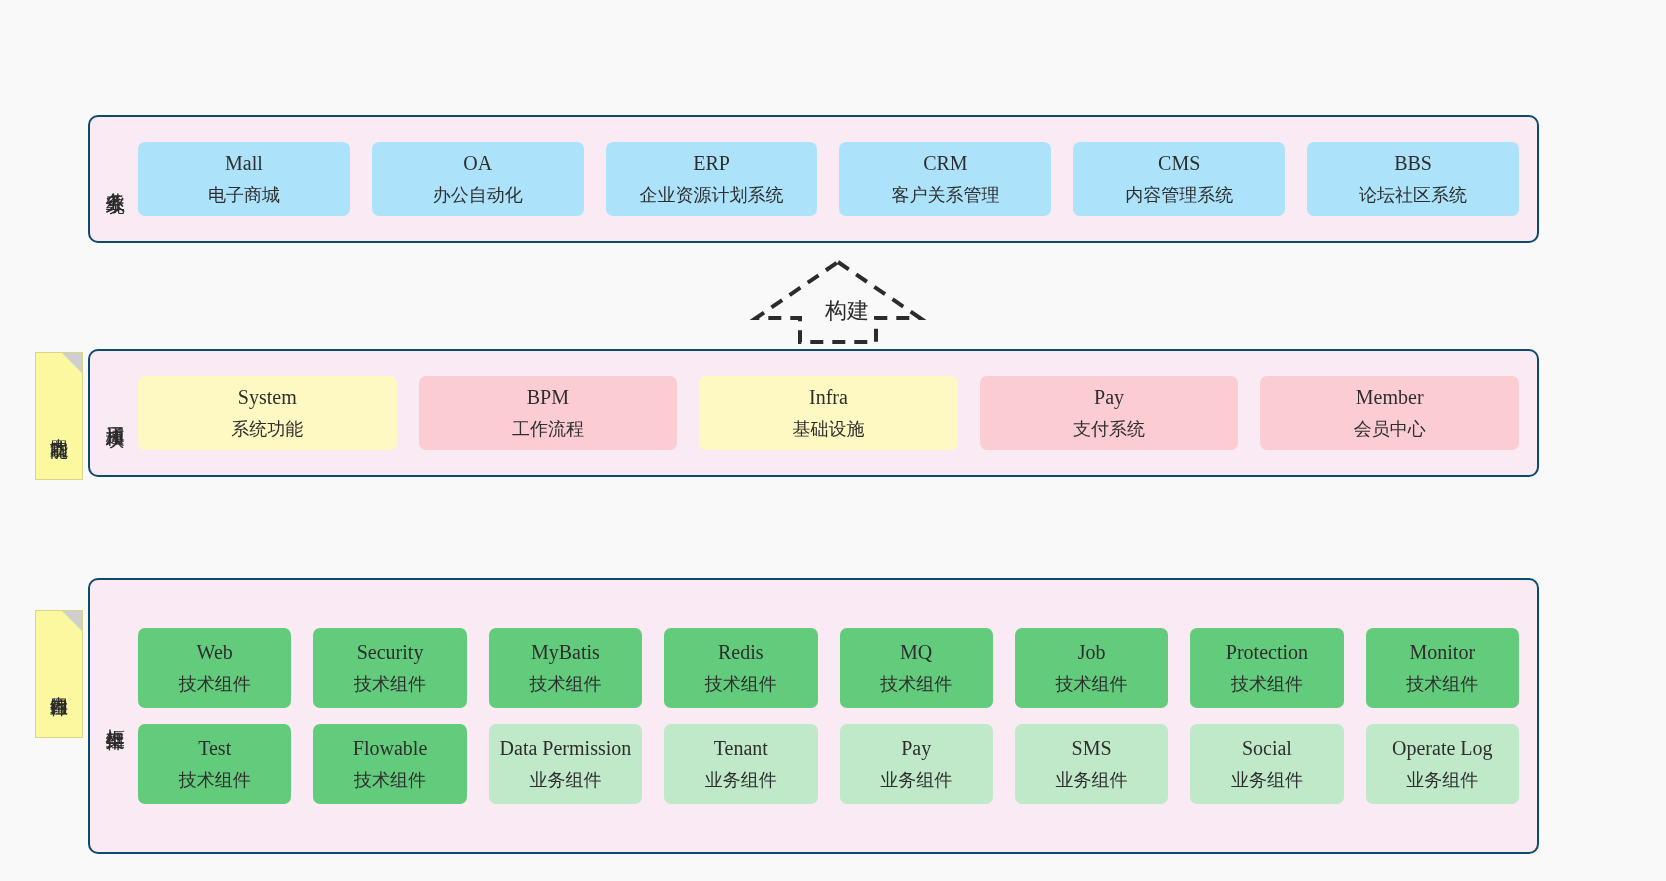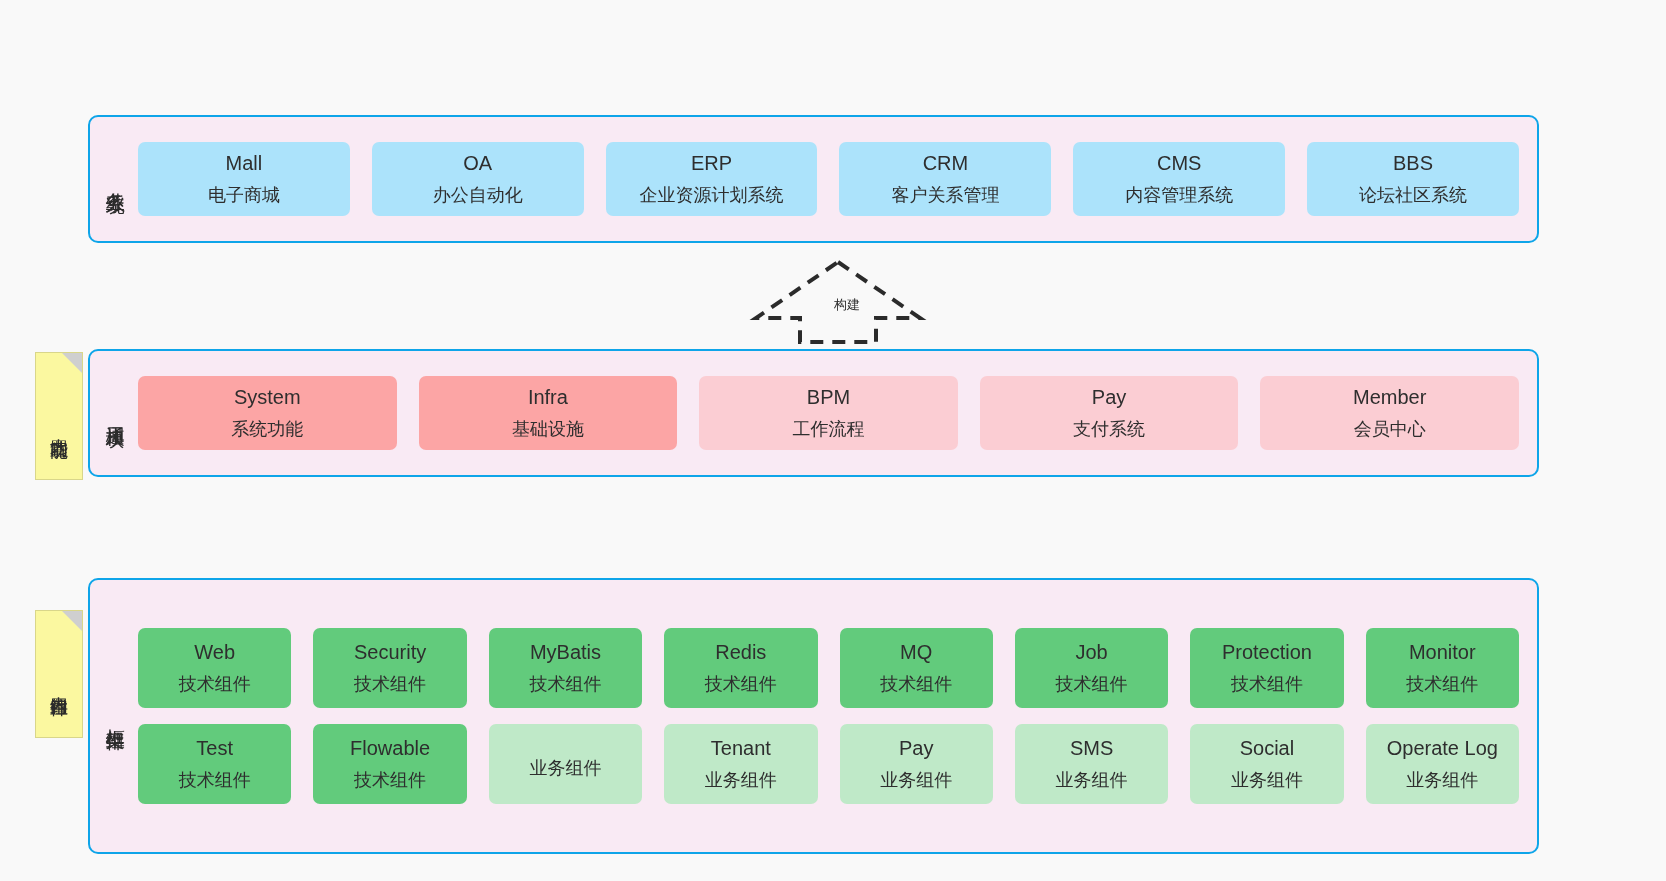--- a/index.html
+++ b/index.html
@@ -13,24 +13,25 @@
     width: 1666px;
     height: 881px;
     background: #f9f9f9;
     overflow: hidden;
   }
 
   
   .layer {
     position: absolute;
     background: #f9eaf4;
-    border: 2px solid #0ea5e9;
+    border: 2px solid #0c4a6e;
     border-radius: 10px;
     display: flex;
     align-items: stretch;
+    font-family: Liberation Serif, serif;
   }
   .layer-label {
     flex: 0 0 auto;
     width: 44px;
     display: flex;
     align-items: center;
     justify-content: center;
     font-size: 19px;
     color: #2b2b2b;
     letter-spacing: 1px;
@@ -66,21 +67,21 @@
     justify-content: center;
     text-align: center;
     line-height: 1.22;
     color: #2e2e2e;
     padding: 6px 4px;
   }
   .card .t1 { font-size: 20px; }
   .card .t2 { font-size: 18px; margin-top: 10px; }
 
   .c-blue      { background: #ace3fb; }
-  .c-red       { background: #fca5a5; }
+  .c-red       { background: #fef9c3; }
   .c-pink      { background: #fbcdd3; }
   .c-green     { background: #62cb7c; }
   .c-lgreen    { background: #bfe9c8; }
 
   
   #layer-business { left: 88px; top: 115px; width: 1451px; height: 128px; }
   #layer-common   { left: 88px; top: 349px; width: 1451px; height: 128px; }
   #layer-framework{ left: 88px; top: 578px; width: 1451px; height: 276px; }
 
   #layer-business .card, #layer-common .card { height: 74px; }
@@ -119,21 +120,21 @@
   
   .arrow { position: absolute; z-index: 2; }
   #arrow-build { left: 752px; top: 258px; width: 172px; height: 84px; }
   #arrow-impl  { left: 766px; top: 489px; width: 172px; height: 84px; }
   .arrow svg { display: block; overflow: visible; }
   .arrow .lbl {
     position: absolute;
     left: 0; right: 0;
     top: 38px;
     text-align: center;
-    font-size: 13px;
+    font-size: 22px;
     color: #2b2b2b;
     background: transparent;
   }
   #arrow-build .lbl { left: 18px; }
   #arrow-impl  .lbl { left: 18px; }
 </style>
 </head>
 <body>
 
 <div id="canvas">
@@ -187,29 +188,29 @@
   <div class="layer" id="layer-common">
     <div class="layer-label">
       <span>通用模块</span>
     </div>
     <div class="layer-body">
       <div class="row">
         <div class="card c-red">
           <div class="t1">System</div>
           <div class="t2">系统功能</div>
         </div>
+        <div class="card c-pink">
+          <div class="t1">BPM</div>
+          <div class="t2">工作流程</div>
+        </div>
         <div class="card c-red">
           <div class="t1">Infra</div>
           <div class="t2">基础设施</div>
         </div>
         <div class="card c-pink">
-          <div class="t1">BPM</div>
-          <div class="t2">工作流程</div>
-        </div>
-        <div class="card c-pink">
           <div class="t1">Pay</div>
           <div class="t2">支付系统</div>
         </div>
         <div class="card c-pink">
           <div class="t1">Member</div>
           <div class="t2">会员中心</div>
         </div>
       </div>
     </div>
   </div>
@@ -264,20 +265,21 @@
       <div class="row">
         <div class="card c-green">
           <div class="t1">Test</div>
           <div class="t2">技术组件</div>
         </div>
         <div class="card c-green">
           <div class="t1">Flowable</div>
           <div class="t2">技术组件</div>
         </div>
         <div class="card c-lgreen">
+          <div class="t1">Data Permission</div>
           <div class="t2">业务组件</div>
         </div>
         <div class="card c-lgreen">
           <div class="t1">Tenant</div>
           <div class="t2">业务组件</div>
         </div>
         <div class="card c-lgreen">
           <div class="t1">Pay</div>
           <div class="t2">业务组件</div>
         </div>

